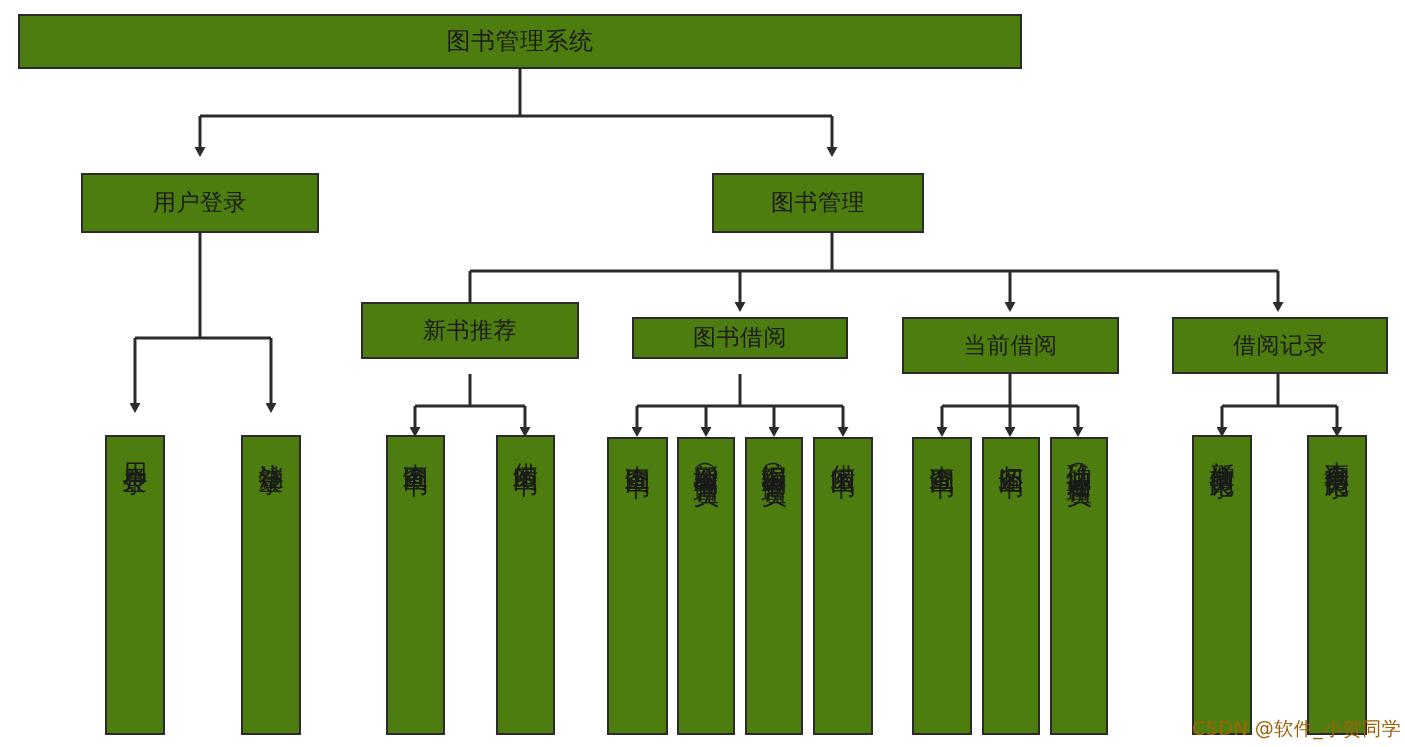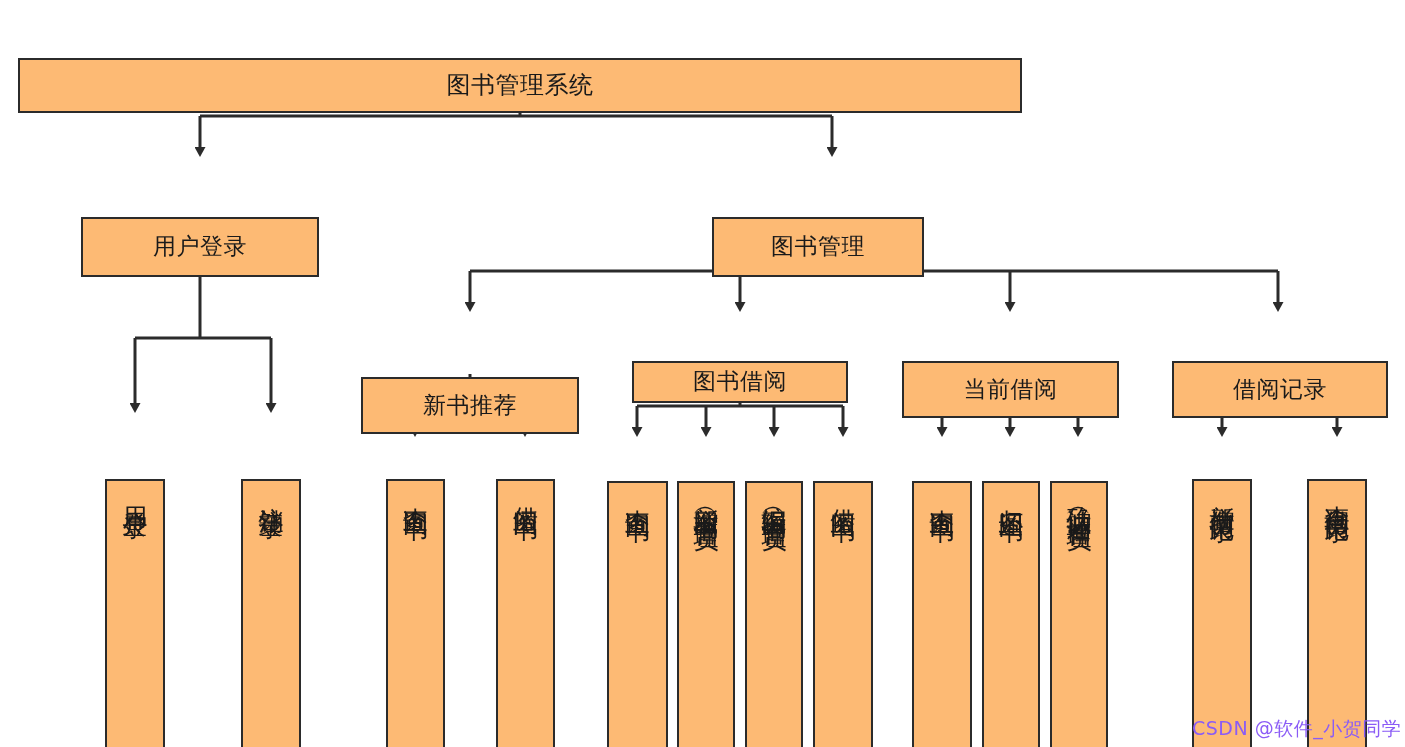--- a/index.html
+++ b/index.html
@@ -23,26 +23,25 @@
     left: 0;
     top: 0;
     width: 1405px;
     height: 747px;
     pointer-events: none;
   }
   .node {
     position: absolute;
     box-sizing: border-box;
     border: 2.5px solid #2b2b2b;
-    background: #fdba74;
+    background: #4d7c0f;
     display: flex;
     align-items: center;
     justify-content: center;
     color: #1a1a1a;
-    margin-top: 44px;
   }
   .node .label {
     text-align: center;
     line-height: 1.12;
     letter-spacing: 0.5px;
   }
   
   .node.horiz .label {
     font-size: 23px;
     writing-mode: horizontal-tb;
@@ -63,21 +62,21 @@
     align-items: flex-start;
     justify-content: center;
     padding-top: 6px;
   }
   .node.vert.tall-text {
     padding-top: 4px;
   }
   .watermark {
     position: absolute;
     font-size: 19px;
-    color: #8b5cf6;
+    color: #a16207;
     white-space: nowrap;
     letter-spacing: 0.5px;
   }
 </style>
 </head>
 <body>
 
 <div id="canvas">
 
   <svg class="wires" viewBox="0 0 1405 747" xmlns="http://www.w3.org/2000/svg">
@@ -134,21 +133,21 @@
     <span class="label">图书管理系统</span>
   </div>
 
   <div class="node horiz" style="left:81px; top:173px; width:238px; height:60px;">
     <span class="label">用户登录</span>
   </div>
   <div class="node horiz" style="left:712px; top:173px; width:212px; height:60px;">
     <span class="label">图书管理</span>
   </div>
 
-  <div class="node horiz" style="left:361px; top:333px; width:218px; height:57px;">
+  <div class="node horiz" style="left:361px; top:302px; width:218px; height:57px;">
     <span class="label">新书推荐</span>
   </div>
   <div class="node horiz" style="left:632px; top:317px; width:216px; height:42px;">
     <span class="label">图书借阅</span>
   </div>
   <div class="node horiz" style="left:902px; top:317px; width:217px; height:57px;">
     <span class="label">当前借阅</span>
   </div>
   <div class="node horiz" style="left:1172px; top:317px; width:216px; height:57px;">
     <span class="label">借阅记录</span>

